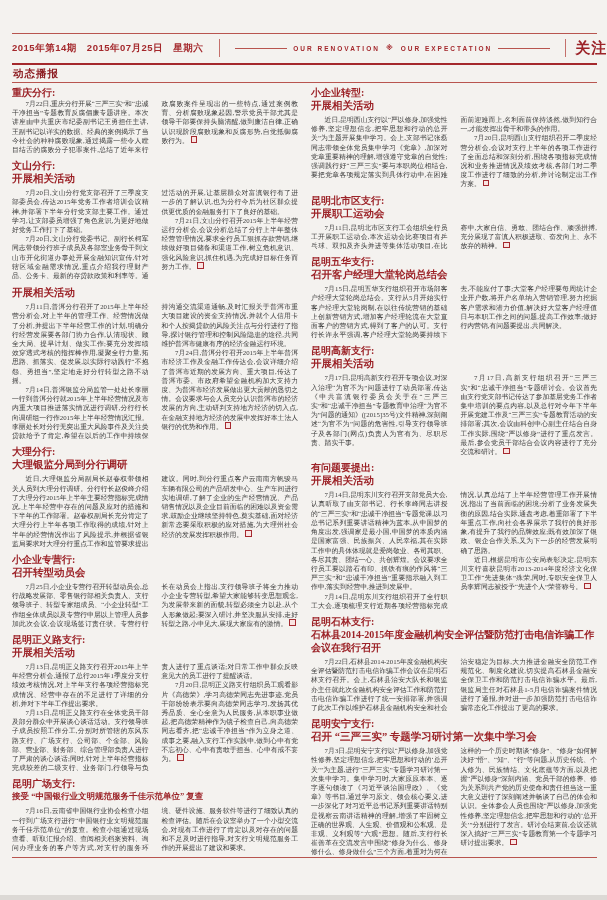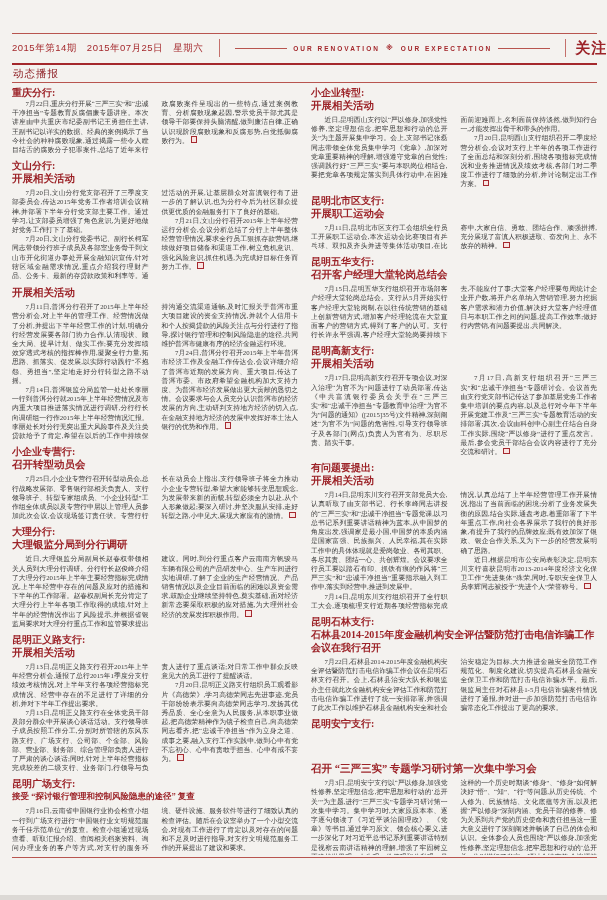--- a/index.html
+++ b/index.html
@@ -1,32 +1,32 @@
 <!DOCTYPE html>
 <html><head>
 <meta charset="utf-8">
 <style>
   html,body{margin:0;padding:0;background:#e9e7e4;}
   .page{position:relative;width:607px;height:900px;margin:0 auto;background:#f4f2ef;
         font-family:"Liberation Serif","DejaVu Serif",serif;overflow:hidden;}
   
   .mast-rule-top{position:absolute;left:12px;right:10px;top:33px;border-top:1px solid #b8554f;}
   .masthead{position:absolute;left:12px;right:10px;top:34px;height:28px;display:flex;align-items:center;}
-  .issue-box{color:#a4282c;font-weight:normal;font-size:9.5px;letter-spacing:.5px;white-space:nowrap;
+  .issue-box{color:#a4282c;font-weight:bold;font-size:9.5px;letter-spacing:.5px;white-space:nowrap;
              font-family:"Liberation Sans","DejaVu Sans",sans-serif;}
   .issue-box span{margin-right:7px;}
   .vdiv{width:1px;height:18px;background:#c4706b;margin:0 9px;flex:none;}
   .motto{flex:1;display:flex;align-items:center;justify-content:center;color:#a4282c;
          font-size:6.5px;letter-spacing:2px;font-weight:bold;white-space:nowrap;
          font-family:"Liberation Sans","DejaVu Sans",sans-serif;}
   .motto .dash{display:inline-block;width:52px;height:1px;background:#b8554f;margin:0 6px;}
   .motto .sep{margin:0 6px;font-size:7px;}
   .section-title{color:#9c2328;font-weight:bold;font-size:15px;letter-spacing:1px;white-space:nowrap;}
   .mast-rule-bottom{position:absolute;left:12px;right:10px;top:63px;border-top:2px solid #a4282c;}
-  .column-label{position:absolute;left:13px;top:67px;color:#8e1f24;font-weight:normal;font-size:10.5px;letter-spacing:1px;}
+  .column-label{position:absolute;left:13px;top:67px;color:#8e1f24;font-weight:bold;font-size:10.5px;letter-spacing:1px;}
   .label-rule{position:absolute;left:12px;right:10px;top:82px;border-top:1px solid #b8554f;}
   
   .content{position:absolute;left:12px;right:10px;top:87px;height:768px;display:flex;gap:13px;overflow:hidden;}
   .half{width:50%;}
   .article{margin-bottom:6px;}
   .org{margin:0;color:#9c2328;font-size:10px;line-height:12px;font-weight:bold;}
   .subtitle{margin:0 0 3px 0;color:#9c2328;font-size:10.5px;line-height:13px;font-weight:bold;}
   .article-body{columns:2;column-gap:13px;text-align:justify;}
   .para{margin:0;font-size:6.8px;line-height:9.2px;color:#3a3a3a;text-indent:2em;}
   .endmark{display:inline-block;width:4.5px;height:4.5px;border:1px solid #a6292f;background:#f9e4e2;
@@ -86,48 +86,48 @@
   <div class="article">
     <h3 class="subtitle" style="font-size: 10.5px;">开展相关活动</h3>
     <div class="article-body">
             <p class="para">7月11日,普洱分行召开了2015年上半年经营分析会,对上半年的管理工作、经营情况做了分析,并提出下半年经营工作的计划,明确分行经营发展要各部门协力合作,认清现状、顾全大局、提早计划、做实工作;要充分发挥绩效穿透式考核的指挥棒作用,凝聚全行力量,拓思路、抓落实、促发展,以实际行动践行“不抱怨、勇担当”,坚定地走好分行转型之路不动摇。</p>
             <p class="para">7月14日,普洱银监分局监管一处处长李丽一行到普洱分行就2015年上半年经营情况及市内重大项目推进落实情况进行调研,分行行长向调研组一行作2015年上半年经营情况汇报。李丽处长对分行无突出重大风险事件及关注类贷款给予了肯定,希望在以后的工作中持续保持沟通交流渠道通畅,及时汇报关于普洱市重大项目建设的资金支持情况,并就个人信用卡和个人按揭贷款的风险关注点与分行进行了指导,探讨银行管理和控制风险隐患的途径,共同维护普洱市健康有序的经济金融运行环境。</p>
             <p class="para">7月24日,普洱分行召开2015年上半年普洱市经济工作及金融工作传达会,会议详细介绍了普洱市近期的发展方向、重大项目,传达了普洱市委、市政府希望金融机构加大支持力度、为普洱市经济发展做出更大贡献的恳切之情。会议要求与会人员充分认识普洱市的经济发展的方向,主动研判支持地方经济的切入点,在金融支持地方经济的发展中发挥好本土法人银行的优势和作用。<span class="endmark"></span></p>
           </div>
   </div>
 
   <div class="article">
+    <h2 class="org">大理分行:</h2>
+    <h3 class="subtitle" style="font-size: 10.5px;">大理银监分局到分行调研</h3>
+    <div class="article-body">
+            <p class="para">近日,大理银监分局副局长赵春权带领相关人员到大理分行调研。分行行长赵俊峰介绍了大理分行2015年上半年主要经营指标完成情况,上半年经营中存在的问题及应对的措施和下半年的工作部署。赵春权副局长充分肯定了大理分行上半年各项工作取得的成绩,针对上半年的经营情况作出了风险提示,并根据省银监局要求对大理分行重点工作和监管要求提出建议。同时,到分行重点客户云南南方帆骏马车辆有限公司的产品研发中心、生产车间进行实地调研,了解了企业的生产经营情况、产品销售情况以及企业目前面临的困难以及资金需求,鼓励企业继续坚持特色,奠实基础,面对经济新常态要采取积极的应对措施,为大理州社会经济的发展发挥积极作用。<span class="endmark"></span></p>
+          </div>
+  </div>
+
+  <div class="article">
     <h2 class="org">小企业专营行:</h2>
     <h3 class="subtitle" style="font-size: 10.5px;">召开转型动员会</h3>
     <div class="article-body">
             <p class="para">7月25日,小企业专营行召开转型动员会,总行战略发展部、零售银行部相关负责人、支行领导班子、转型专家组成员、“小企业转型”工作组全体成员以及专营行中层以上管理人员参加此次会议,会议现场签订责任状。专营行行长在动员会上指出,支行领导班子将全力推动小企业专营转型,希望大家能够转变思想观念,为发展带来新的面貌,转型必须全力以赴,从个人形象做起;要深入研讨,并坚决服从安排,走好转型之路,小中见大,展现大家应有的激情。<span class="endmark"></span></p>
-          </div>
-  </div>
-
-  <div class="article">
-    <h2 class="org">大理分行:</h2>
-    <h3 class="subtitle" style="font-size: 10.5px;">大理银监分局到分行调研</h3>
-    <div class="article-body">
-            <p class="para">近日,大理银监分局副局长赵春权带领相关人员到大理分行调研。分行行长赵俊峰介绍了大理分行2015年上半年主要经营指标完成情况,上半年经营中存在的问题及应对的措施和下半年的工作部署。赵春权副局长充分肯定了大理分行上半年各项工作取得的成绩,针对上半年的经营情况作出了风险提示,并根据省银监局要求对大理分行重点工作和监管要求提出建议。同时,到分行重点客户云南南方帆骏马车辆有限公司的产品研发中心、生产车间进行实地调研,了解了企业的生产经营情况、产品销售情况以及企业目前面临的困难以及资金需求,鼓励企业继续坚持特色,奠实基础,面对经济新常态要采取积极的应对措施,为大理州社会经济的发展发挥积极作用。<span class="endmark"></span></p>
           </div>
   </div>
 
   <div class="article">
     <h2 class="org">昆明正义路支行:</h2>
     <h3 class="subtitle" style="font-size: 10.5px;">开展相关活动</h3>
     <div class="article-body">
             <p class="para">7月13日,昆明正义路支行召开2015年上半年经营分析会,通报了总行2015年1季度分支行绩效考核情况,对上半年支行各项经营指标完成情况、经营中存在的不足进行了详细的分析,并对下半年工作提出要求。</p>
             <p class="para">7月13日,昆明正义路支行在全体党员干部及部分群众中开展谈心谈话活动。支行领导班子成员按照工作分工,分别对所管辖的东风东路支行、广场支行、公司部、个金部、风险部、营业部、财务部、综合管理部负责人进行了严肃的谈心谈话;同时,针对上半年经营指标完成较差的二级支行、业务部门,行领导与负责人进行了重点谈话;对日常工作中群众反映意见大的员工进行了提醒谈话。</p>
             <p class="para">7月20日,昆明正义路支行组织员工观看影片《高德荣》,学习高德荣同志先进事迹,党员干部纷纷表示要向高德荣同志学习,发扬其优秀品质、全心全意为人民服务,从本职事业做起,把高德荣精神作为镜子检查自己,向高德荣同志看齐,把“忠诚干净担当”作为立身之道、成事之要,融入支行工作实践中,做到心中有党不忘初心、心中有责敢于担当、心中有戒不妄为。<span class="endmark"></span></p>
           </div>
   </div>
 
   <div class="article">
     <h2 class="org">昆明广场支行:</h2>
-    <h3 class="subtitle" style="font-size: 8.5px;">接受 “探讨银行管理和控制风险隐患的途径” 复查</h3>
+    <h3 class="subtitle" style="font-size: 8.5px;">接受 “中国银行业文明规范服务千佳示范单位” 复查</h3>
     <div class="article-body">
             <p class="para">7月16日,云南省中国银行业协会检查小组一行到广场支行进行“中国银行业文明规范服务千佳示范单位”的复查。检查小组通过现场查看、听取汇报介绍、查阅相关档案资料、询问办理业务的客户等方式,对支行的服务环境、硬件设施、服务软件等进行了细致认真的检查评估。随后在会议室举办了一个小型交流会,对现有工作进行了肯定以及对存在的问题和不足及时进行指导,对支行文明规范服务工作的开展提出了建议和要求。</p>
           </div>
   </div>
 </div>
     <div class="half" id="right-half">
   <div class="article">
     <h2 class="org">小企业转型:</h2>
     <h3 class="subtitle" style="font-size: 10.5px;">开展相关活动</h3>
     <div class="article-body">
@@ -174,21 +174,21 @@
   <div class="article">
     <h2 class="org">昆明石林支行:</h2>
     <h3 class="subtitle" style="font-size: 10px;">石林县2014-2015年度金融机构安全评估暨防范打击电信诈骗工作会议在我行召开</h3>
     <div class="article-body">
             <p class="para">7月22日,石林县2014-2015年度金融机构安全评估暨防范打击电信诈骗工作会议在昆明石林支行召开。会上,石林县治安大队长和银监办主任就此次金融机构安全评估工作和防范打击电信诈骗工作进行了统一安排部署,并强调了此次工作以维护石林县金融机构安全和社会治安稳定为目标,大力推进金融安全防范工作规范化、制度化建设,切实提高石林县金融安全保卫工作和防范打击电信诈骗水平。最后,银监局主任对石林县1-5月电信诈骗案件情况进行了通报,并对进一步加强防范打击电信诈骗常态化工作提出了更高的要求。</p>
           </div>
   </div>
 
   <div class="article">
     <h2 class="org">昆明安宁支行:</h2>
-    <h3 class="subtitle" style="font-size: 10.5px; margin-top: 32px;">召开 “三严三实” 专题学习研讨第一次集中学习会</h3>
+    <h3 class="subtitle" style="font-size: 10.5px;">召开 “三严三实” 专题学习研讨第一次集中学习会</h3>
     <div class="article-body">
             <p class="para">7月3日,昆明安宁支行以“严以修身,加强党性修养,坚定理想信念,把牢思想和行动的‘总开关’”为主题,进行“三严三实”专题学习研讨第一次集中学习。集中学习时,大家原原本本、逐字逐句领读了《习近平谈治国理政》、《党章》等书目,通过学习原文、领会核心要义,进一步深化了对习近平总书记系列重要讲话特别是视察云南讲话精神的理解,增强了牢固树立正确的世界观、人生观、价值观和公私观、是非观、义利观等“六观”思想。随后,支行行长崔善革在交流发言中围绕“修身为什么、修身修什么、修身做什么”三个方面,着重对为何在这样的一个历史时期谈“修身”、“修身”如何解决好“悟”、“知”、“行”等问题,从历史传统、个人修为、民族情结、文化底蕴等方面,以及把握“严以修身”深刻内涵、党员干部的修养、修为关系到共产党的历史使命和责任担当这一重大意义进行了深刻阐述并畅谈了自己的体会和认识。全体参会人员也围绕“严以修身,加强党性修养,坚定理想信念,把牢思想和行动的‘总开关’”分别进行了发言。研讨会结束前,会议还就深入搞好“三严三实”专题教育第一个专题学习研讨提出要求。<span class="endmark"></span></p>
           </div>
   </div>
 </div>
   </div>
 
   <div class="bottom-rule"></div>
   <div class="page-edge"></div>
 </div>

